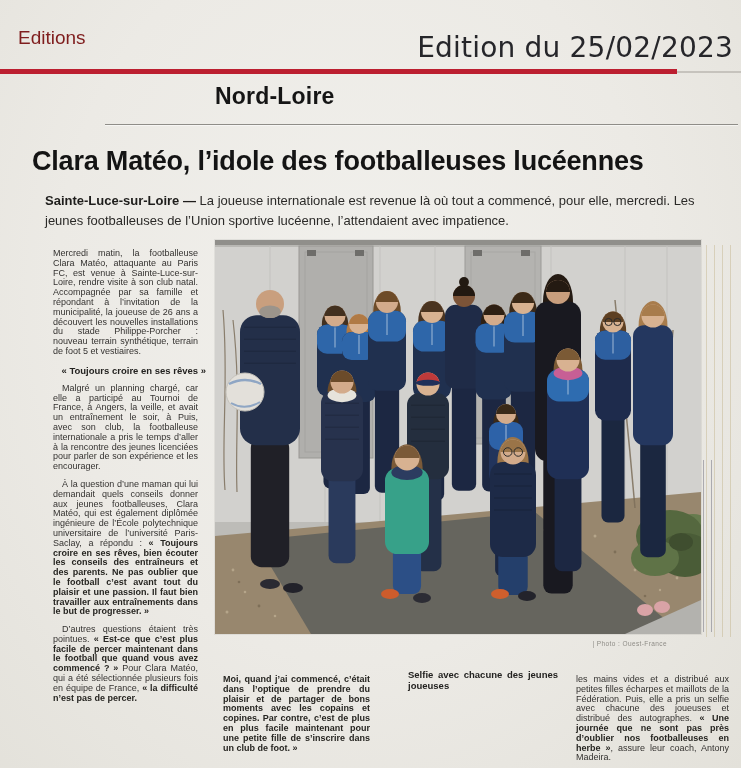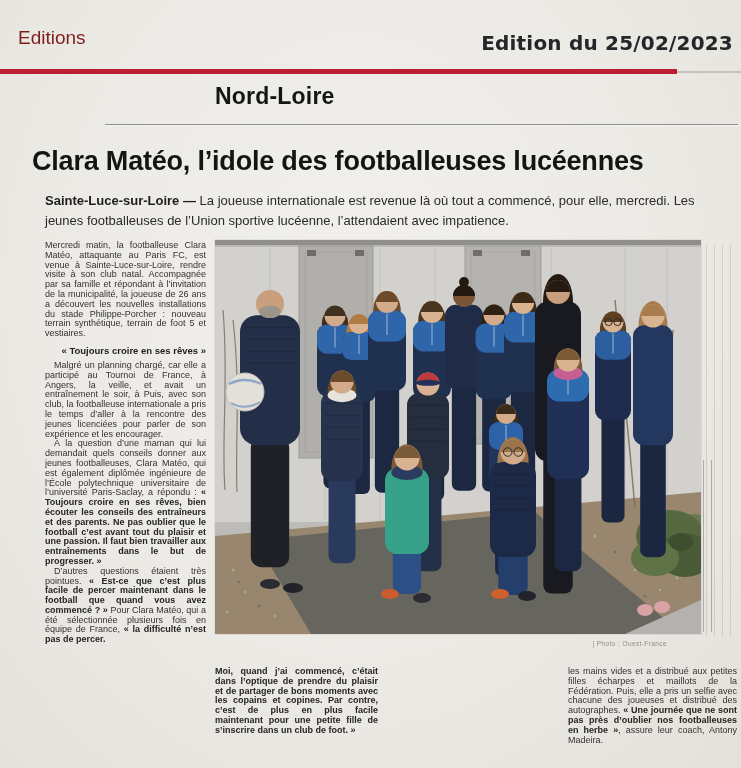--- a/index.html
+++ b/index.html
@@ -5,31 +5,31 @@
   html,body{margin:0;padding:0;}
   body{
     width:741px;height:768px;position:relative;overflow:hidden;
     background:radial-gradient(ellipse at 48% 38%, #f1f0ec 0%, #eceae5 55%, #e3e1da 100%);
     font-family:"Liberation Sans", sans-serif;
     color:#33312d;
     -webkit-font-smoothing:antialiased;
   }
   .abs{position:absolute;}
   #tab-editions{left:18px;top:27px;font-size:19px;color:#7f1d1d;cursor:pointer;}
-  #edition-date{right:8px;top:31px;font-size:20px;color:#26262a;font-family:"DejaVu Sans",sans-serif;letter-spacing:.2px;font-weight:bold;}
+  #edition-date{right:8px;top:31px;font-size:28px;color:#26262a;font-family:"DejaVu Sans",sans-serif;letter-spacing:.2px;}
   #red-bar{left:0;top:69px;width:677px;height:5px;background:#bc1f30;}
   #gray-bar-right{left:677px;top:71px;right:0;height:2px;background:#c6c3bd;}
   #section-title{left:215px;top:83px;font-size:23px;font-weight:bold;color:#151515;letter-spacing:.2px;}
   #section-rule{left:105px;top:124px;right:3px;height:1px;background:#8f8d88;box-shadow:0 1px 0 rgba(255,255,255,.55);}
   #headline{left:32px;top:146px;width:692px;font-size:27px;font-weight:bold;color:#141414;letter-spacing:-.2px;}
   #lead{left:45px;top:191px;width:658px;font-size:13px;line-height:1.5;color:#2b2a28;}
   #lead b{color:#1e1d1b;}
   .bodytext{font-size:9px;line-height:9.8px;text-align:justify;color:#343230;}
   #left-col{left:45px;top:241px;width:161px;height:526px;overflow:hidden;}
-  .para{margin:0;text-indent:9px;}
+  .para{margin:8px;text-indent:9px;}
   .para.first{text-indent:0;}
   .para b{color:#262521;}
   .subhead{margin:6px 0 5px;padding-left:16px;font-weight:bold;font-size:9.5px;line-height:11px;text-indent:0;text-align:right;color:#232220;}
   #photo-wrap{left:215px;top:240px;width:486px;height:394px;box-shadow:0 0 0 1px rgba(0,0,0,.06);}
   #caption-block{left:215px;top:638px;width:452px;}
   #caption{font-size:8.5px;font-style:italic;color:#3c3a36;line-height:10px;}
   #credit{text-align:right;font-size:6.5px;color:#8e8c86;margin-top:2px;letter-spacing:.4px;}
   .bcol{top:667px;height:101px;overflow:hidden;}
   #bcol-0{left:215px;width:163px;}
   #bcol-1{left:394px;width:164px;}
@@ -310,20 +310,21 @@
 </div>
 
 <div class="abs" id="caption-block">
   <div id="credit">| Photo : Ouest-France</div>
 </div>
 
 <div class="abs bcol bodytext" id="bcol-0">
     <p class="para first"><b>Moi, quand j’ai commencé, c’était dans l’optique de prendre du plaisir et de partager de bons moments avec les copains et copines. Par contre, c’est de plus en plus facile maintenant pour une petite fille de s’inscrire dans un club de foot. »</b></p>
   </div>
 <div class="abs bcol bodytext" id="bcol-1">
+  <div class="colheading">Selfie avec chacune des jeunes joueuses</div>
 </div>
 <div class="abs bcol bodytext" id="bcol-2">
     <p class="para first"><span>les mains vides et a distribué aux petites filles écharpes et maillots de la Fédération. Puis, elle a pris un selfie avec chacune des joueuses et distribué des autographes. </span><b>« Une journée que ne sont pas près d’oublier nos footballeuses en herbe »</b><span>, assure leur coach, Antony Madeira.</span></p>
   </div>
 
 <div class="abs" id="margin-artifacts">
   <i style="left:5px"></i>
     <i style="left:13px"></i>
     <i style="left:21px"></i>
     <i style="left:29px"></i>

